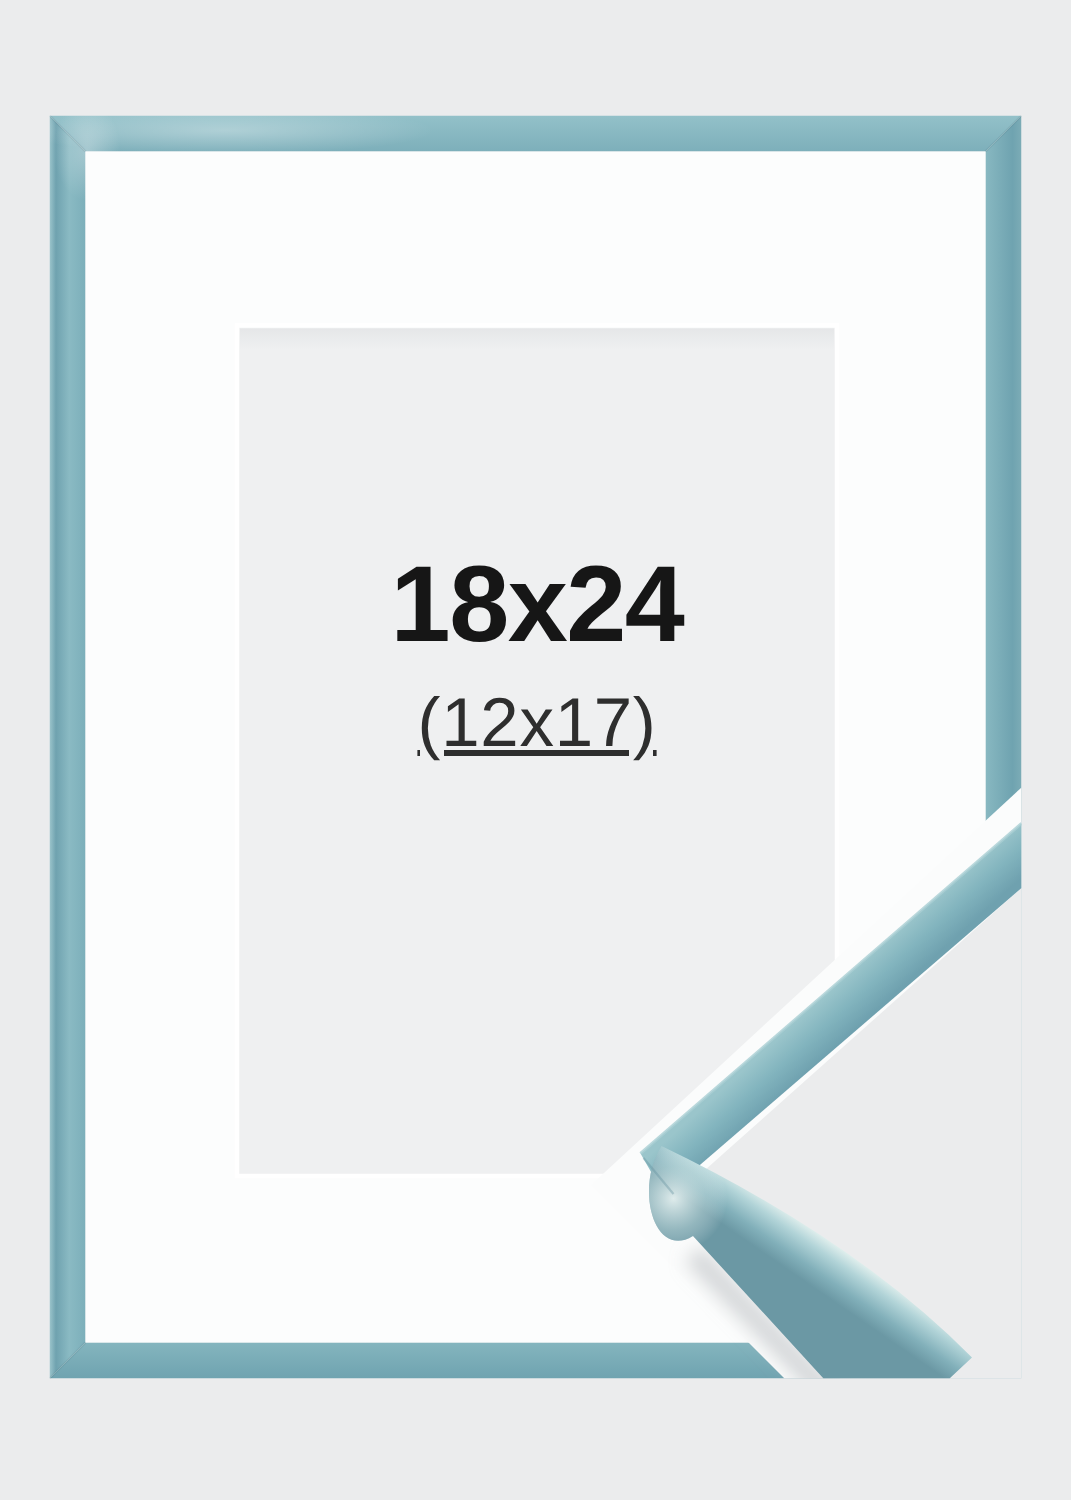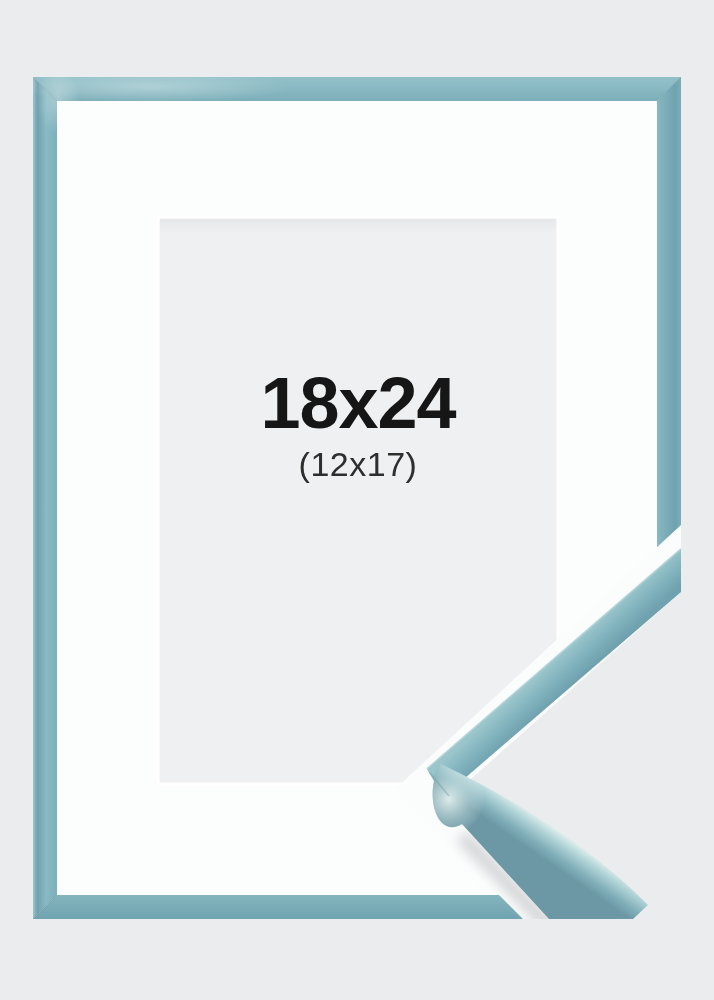--- a/index.html
+++ b/index.html
@@ -17,24 +17,25 @@
     display:flex;flex-direction:column;align-items:center;
     pointer-events:none;
   }
   .label-primary{
     margin-top:150px;
     font-size:72px;line-height:1;font-weight:bold;
     letter-spacing:-1px;
     color:var(--c-text-primary,#1b1b1b);
   }
   .label-secondary{
-    margin-top:8px;
-    font-size:34px;line-height:1;font-weight:normal;
+    margin-top:19px;
+    font-size:46px;line-height:1;font-weight:normal;
     letter-spacing:0.5px;
     color:var(--c-text-secondary,#303030);
+    text-decoration:underline;
   }
 </style>
 </head>
 <body>
 
 <div class="stage">
 
   <svg class="frame-art" width="714" height="1000" viewBox="0 0 714 1000">
     <defs>
       <clipPath id="frameClip">

